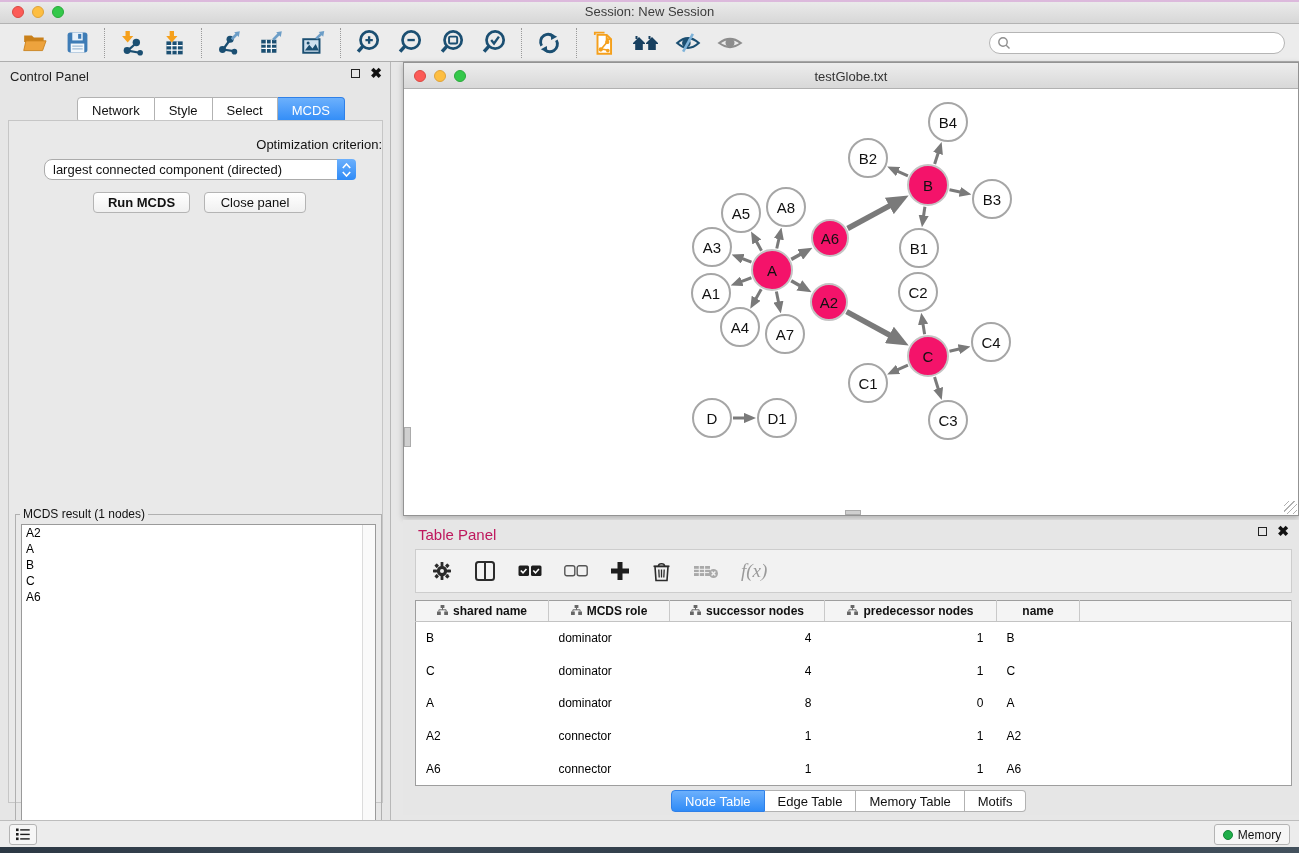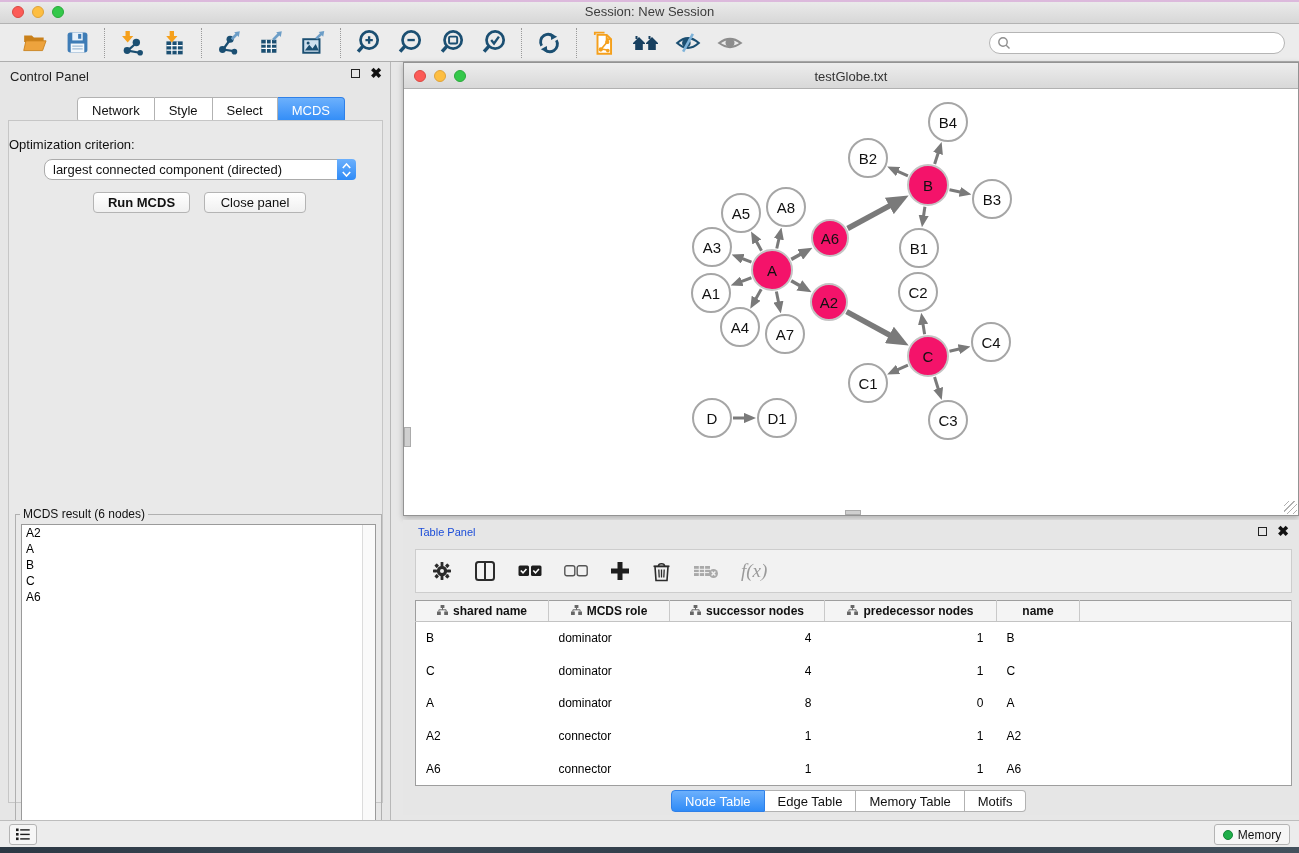--- a/index.html
+++ b/index.html
@@ -42,21 +42,21 @@
     font-size:13px; color:#111; display:flex; align-items:center; justify-content:center; cursor:pointer; }
   .seg:first-child { border-left:1px solid #b2b2b2; border-radius:4px 0 0 4px; }
   .seg:last-child { border-radius:0 4px 4px 0; }
   .seg.active { background:linear-gradient(#6cb0fc,#2f8bf7); border-color:#2f80e8; color:#fff; }
 
   .cp-tabs { left:77px; top:35px; }
   .cp-tabs .seg { padding:12px 14px; }
 
   .cp-content { position:absolute; left:8px; top:58px; width:375px; height:683px;
     border:1px solid #c6c6c6; background:#e9e9e9; }
-  .opt-label { position:absolute; left:0; top:16px; width:100%; text-align:left; font-size:13px; color:#111; }
+  .opt-label { position:absolute; left:0; top:16px; width:100%; text-align:right; font-size:13px; color:#111; }
   .dropdown { position:absolute; left:35px; top:38px; width:312px; height:21px; background:#fff;
     border:1px solid #ababab; border-radius:8px; display:flex; align-items:center; cursor:pointer; }
   .dropdown .dd-text { flex:1; font-size:13px; color:#111; padding-left:8px; white-space:nowrap; overflow:hidden; }
   .dd-stepper { width:19px; height:21px; margin-right:-1px; border-radius:0 4px 4px 0;
     background:linear-gradient(#6cb0fc,#2f8bf7); display:flex; flex-direction:column; align-items:center; justify-content:center; gap:2px; }
   .btn { position:absolute; height:21px; background:linear-gradient(#ffffff,#f0f0f0); border:1px solid #b4b4b4;
     border-radius:4px; font-size:13px; color:#111; display:flex; align-items:center; justify-content:center; cursor:pointer; }
 
   .mcds-fieldset { position:absolute; left:6px; top:393px; width:367px; height:345px;
     border:1px solid #b0b0b0; }
@@ -315,21 +315,21 @@
           </svg>
         <svg width="9" height="6" viewBox="0 0 9 6">
             <path d="M0.8,1 L4.5,5 8.2,1" fill="none" stroke="#fff" stroke-width="1.6"></path>
           </svg>
       </span>
     </div>
     <div class="btn" style="left:84px; top:71px; width:97px;font-weight:bold;">Run MCDS</div>
     <div class="btn" style="left:195px; top:71px; width:102px;">Close panel</div>
 
     <div class="mcds-fieldset">
-      <span class="mcds-legend">MCDS result (6 nodes)</span>
+      <span class="mcds-legend">MCDS result (1 nodes)</span>
       <div class="mcds-list">
         <div class="mcds-scroll"></div>
       <div class="mcds-item">A2</div>
           <div class="mcds-item">A</div>
           <div class="mcds-item">B</div>
           <div class="mcds-item">C</div>
           <div class="mcds-item">A6</div>
         </div>
     </div>
   </div>
@@ -394,21 +394,21 @@
         <div class="gnode" style="left: 288px; top: 309px; height: 40px; width: 40px;">D</div>
         <div class="gnode" style="left: 353px; top: 309px; height: 40px; width: 40px;">D1</div>
       </div>
     <div class="vthumb"></div>
     <div class="hthumb"></div>
     <div class="resize-grip"></div>
   </div>
 </div>
 
 <div class="table-panel">
-  <span class="panel-title" style="position:absolute; left:15px; top:6px; font-size:11px; color:#1d4ed8;">Table Panel</span>
+  <span class="panel-title" style="position:absolute; left:15px; top:6px; font-size:15px; color:#be185d;">Table Panel</span>
   <span class="panel-icons" style="position:absolute; right:10px; top:7px; display:flex; gap:10px;">
     <span class="float-box"></span>
     <span class="close-x">✖</span>
   </span>
 
   <div class="tp-toolbar">
     <span class="tp-icon">
       <svg width="20" height="20" viewBox="0 0 20 20">
           <g fill="#2b2b2b">
             <circle cx="10" cy="10" r="5.2"></circle>

